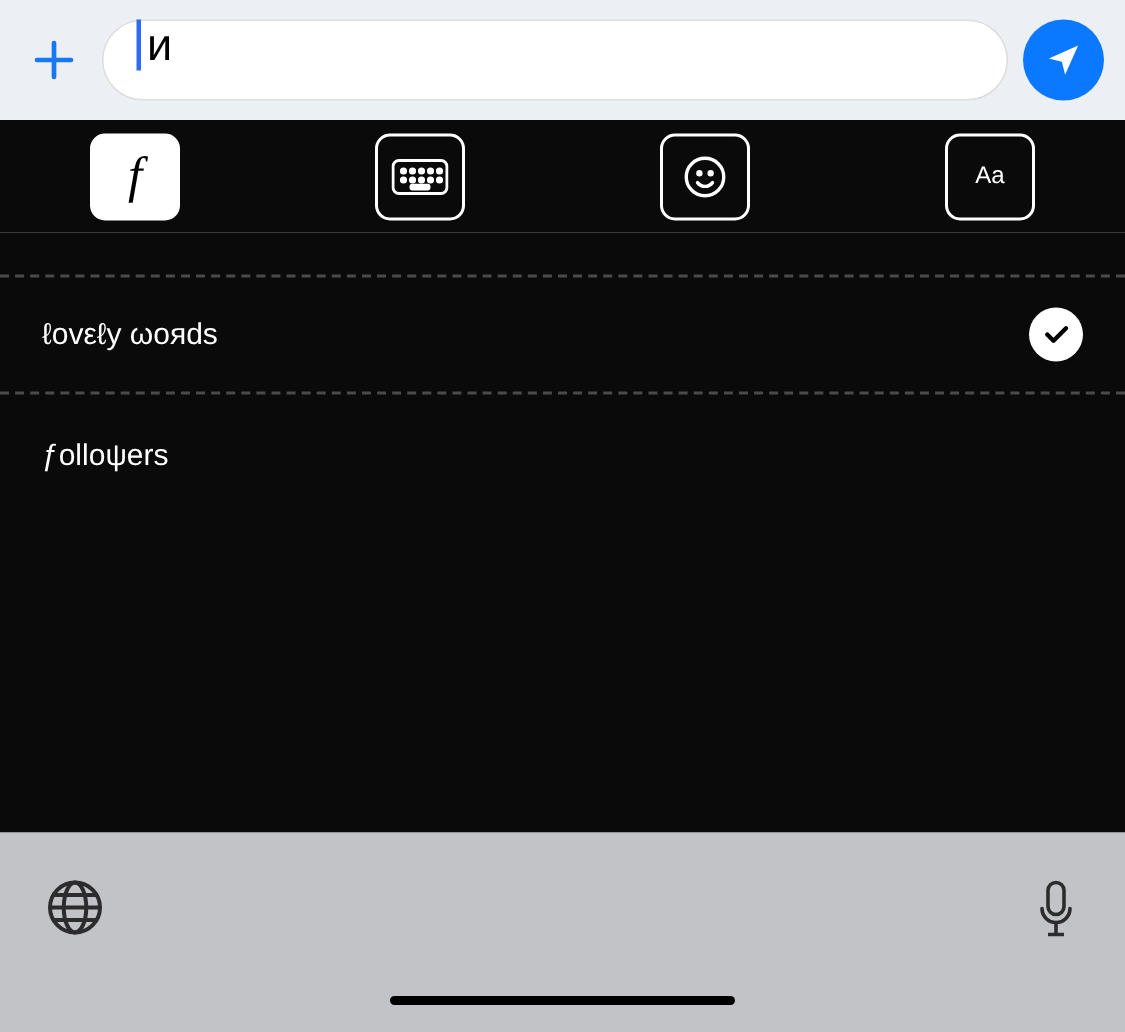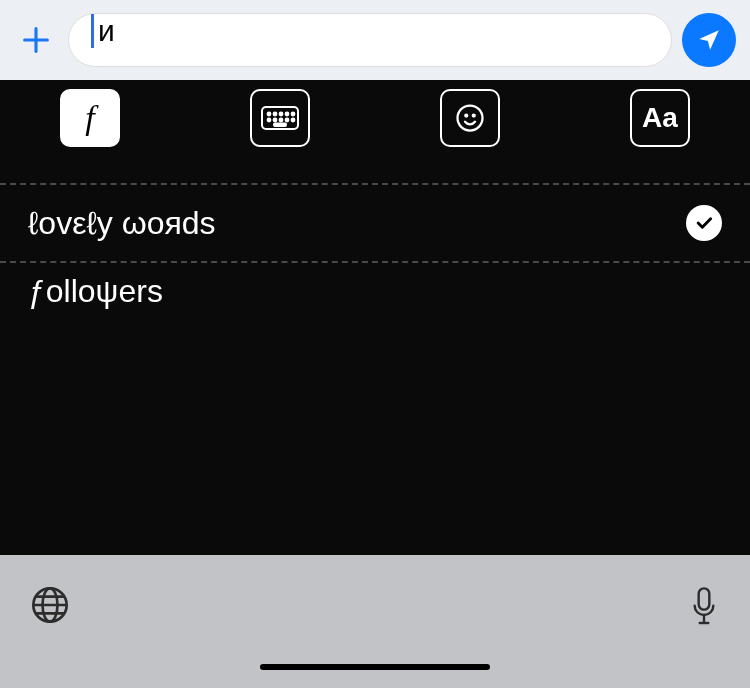--- a/index.html
+++ b/index.html
@@ -77,21 +77,21 @@
       height: 400px;
       overflow: hidden;
     }
     .font-row {
       height: 78px;
       padding: 0 28px;
       display: flex;
       align-items: center;
       justify-content: space-between;
       color: #fff;
-      font-size: 32px;
+      font-size: 20px;
       border-top: 2px dashed #4a4a4a;
       gap: 44px;
     }
     .font-list .spacer-top {
       height: 28px;
       border-bottom: none;
     }
     .font-row:nth-child(2){ border-top: 2px dashed #4a4a4a; }
     .check {
       width: 36px; height: 36px;
@@ -165,40 +165,40 @@
   </div>
   <div class="tb-btn">
     <svg width="30" height="30" viewBox="0 0 24 24" fill="none" stroke="#fff" stroke-width="1.8">
         <circle cx="12" cy="12" r="10"></circle>
         <circle cx="9" cy="10" r="0.8" fill="#fff"></circle>
         <circle cx="15" cy="10" r="0.8" fill="#fff"></circle>
         <path d="M8 15c1 1.3 2.5 2 4 2s3-0.7 4-2" stroke-linecap="round"></path>
       </svg>
   </div>
   <div class="tb-btn">
-    <span class="icon-label" style="font-size:28px;font-weight:bold;">Aa</span>
+    <span class="icon-label" style="font-size:16px;">Aa</span>
   </div>
 </div>
 
 <div class="font-list">
   <div class="spacer-top"></div>
 
   <div class="font-row">
     <span>ℓovεℓy ωoяds</span>
     <span class="check">
       <svg width="20" height="20" viewBox="0 0 24 24" fill="none" stroke="#000" stroke-width="3.5" stroke-linecap="round" stroke-linejoin="round">
           <polyline points="5 12 10 17 20 7"></polyline>
         </svg>
     </span>
   </div>
 
 
 
 
-  <div class="font-row" style="border-bottom:none; height:64px; align-items:flex-start; padding-bottom:0;">
+  <div class="font-row" style="border-bottom:none; height:64px; align-items:center; padding-bottom:0;">
     <span style="transform: translateY(10px);">ƒolloψers</span>
   </div>
 </div>
 
 <div class="kbd-bottom">
   <div class="globe">
     <svg width="40" height="40" viewBox="0 0 24 24" fill="none" stroke="#2c2c2c" stroke-width="1.6">
         <circle cx="12" cy="12" r="10"></circle>
         <ellipse cx="12" cy="12" rx="4.5" ry="10"></ellipse>
         <line x1="2" y1="12" x2="22" y2="12"></line>

